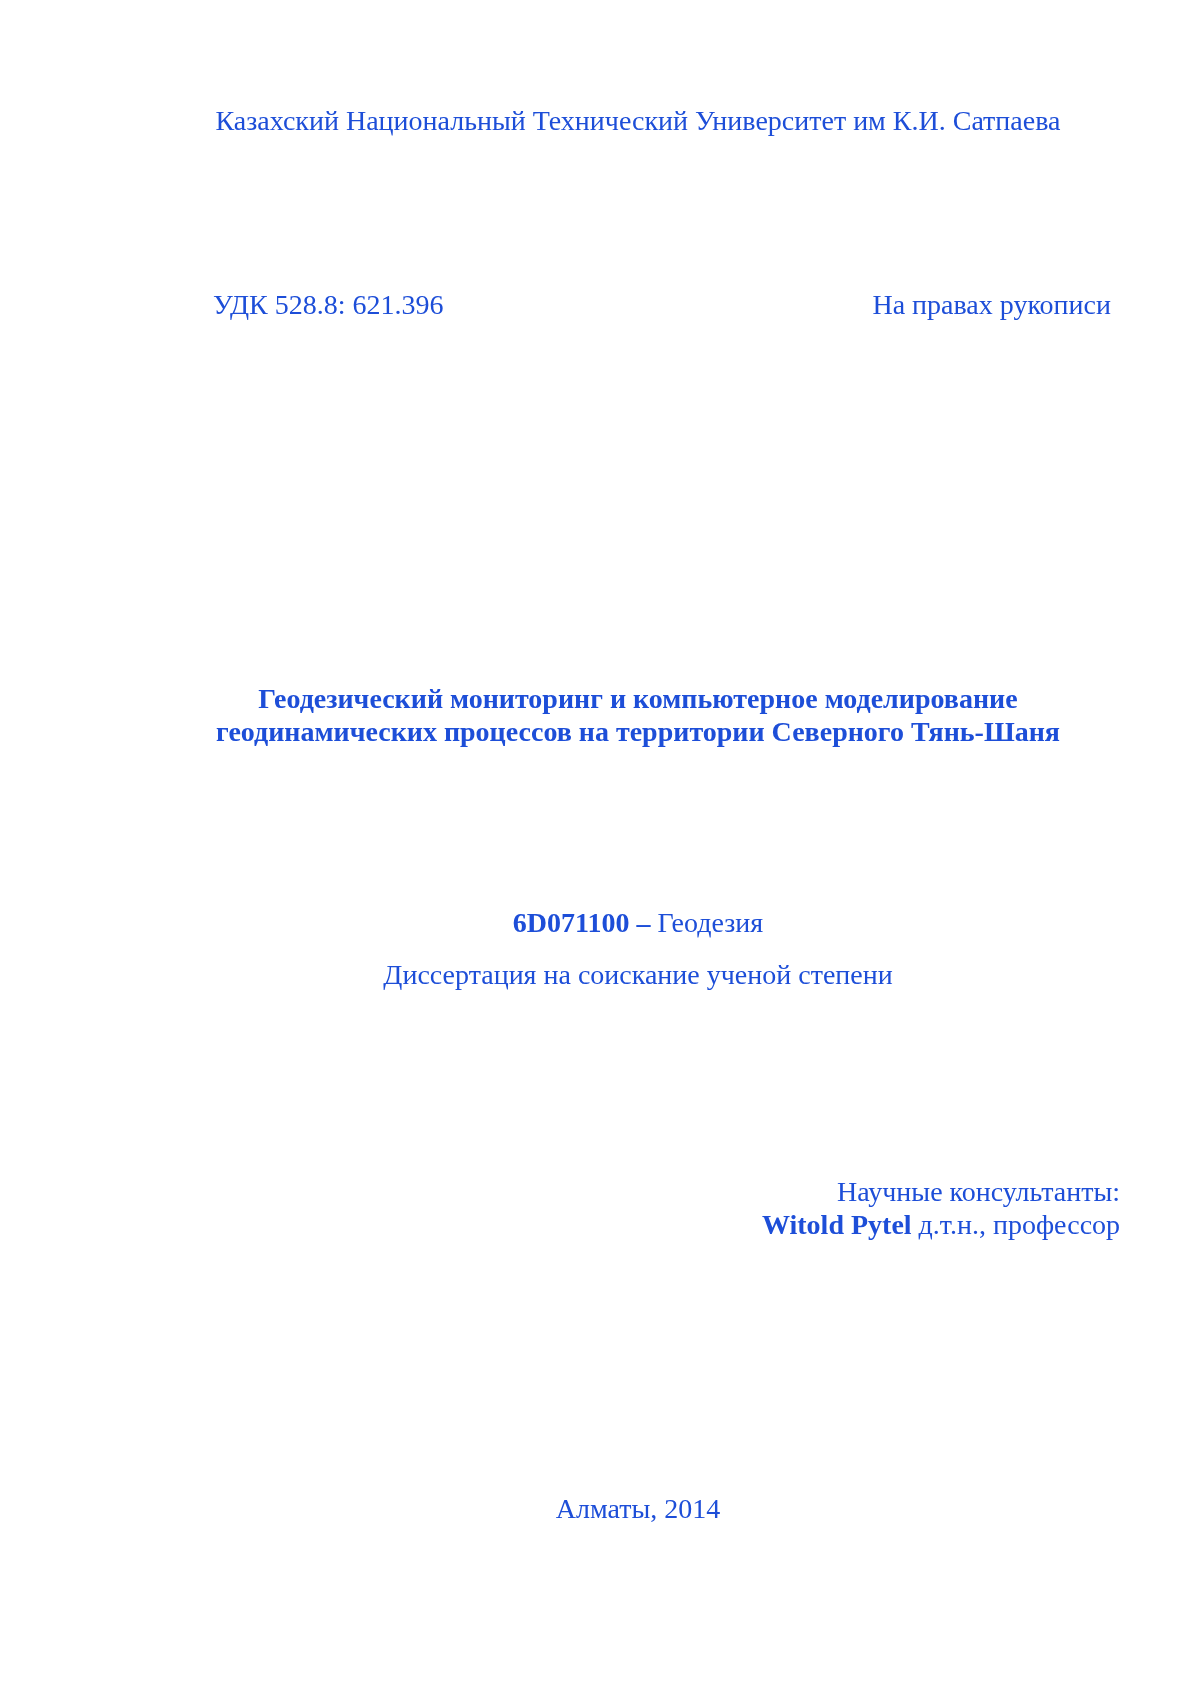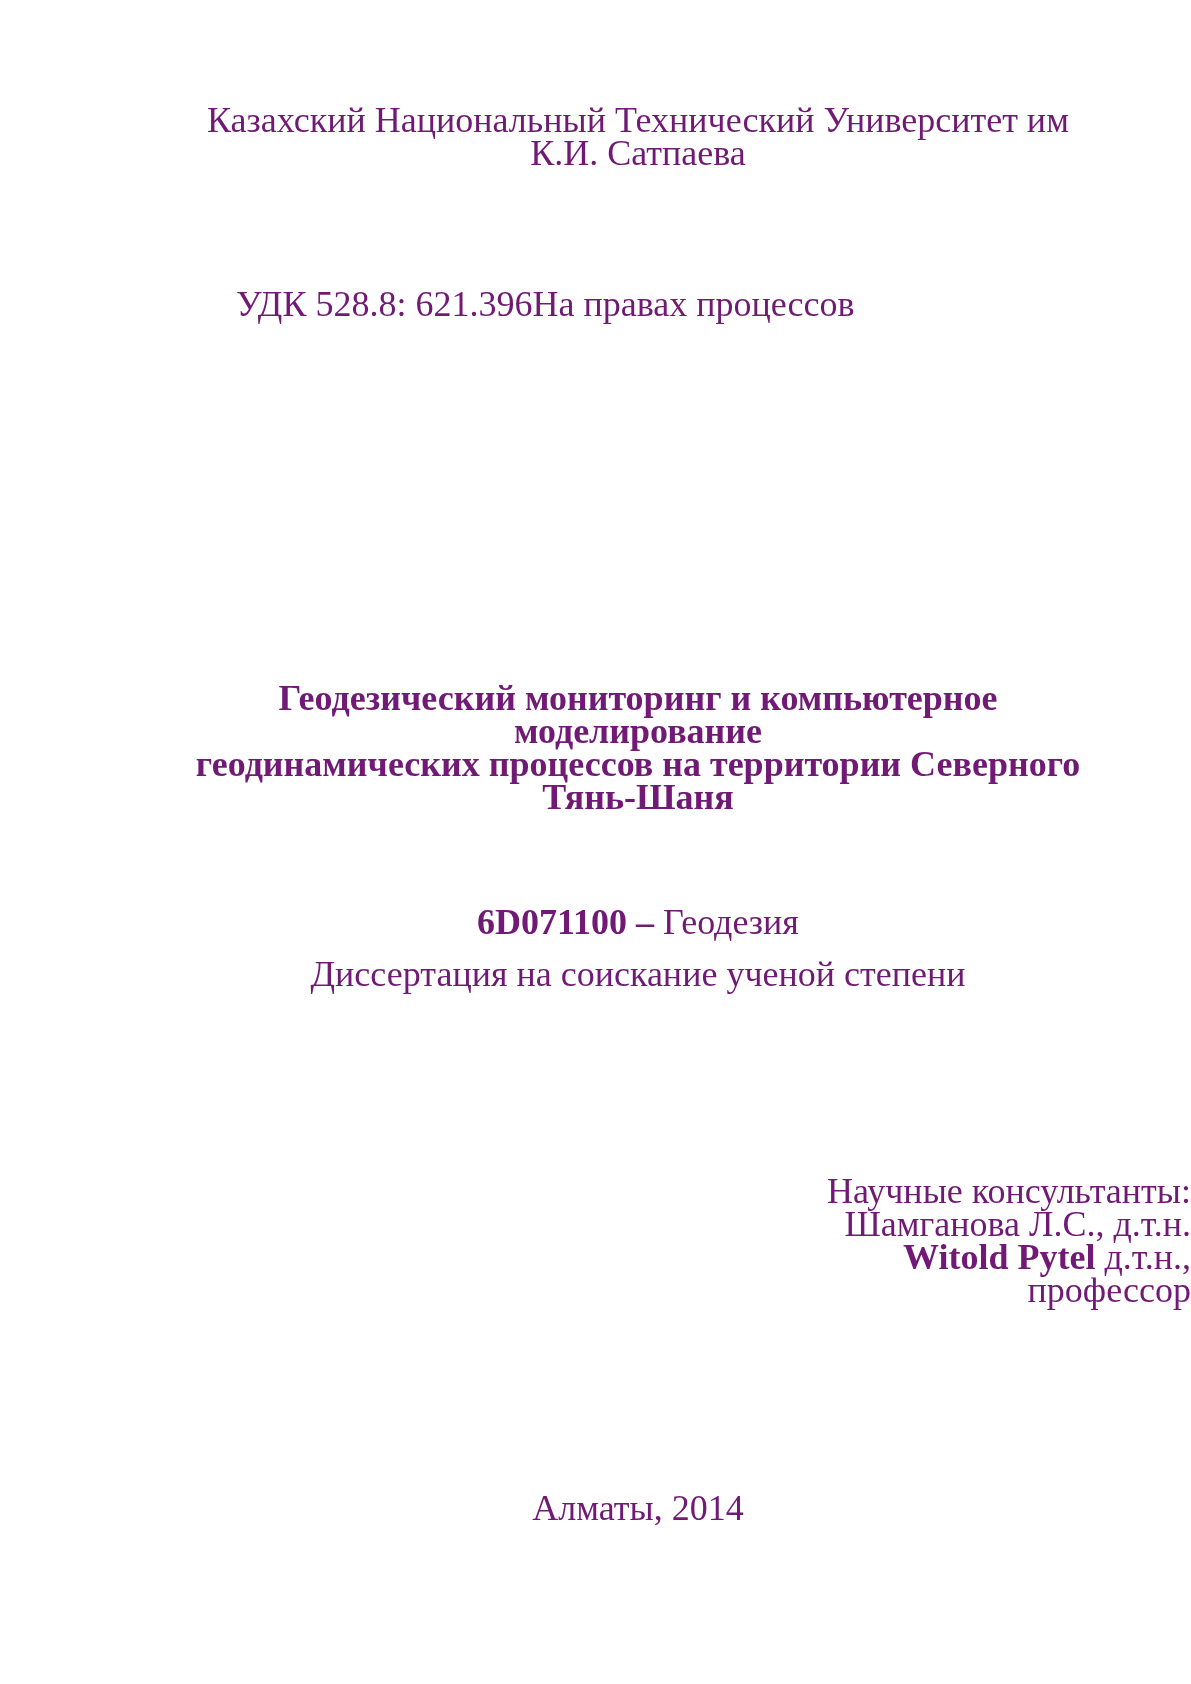--- a/index.html
+++ b/index.html
@@ -5,76 +5,76 @@
   html, body {
     margin: 0;
     padding: 0;
     background: #ffffff;
   }
   .page {
     position: relative;
     width: 1191px;
     height: 1684px;
     background: #ffffff;
-    color: #701a75;
+    color: #1d4ed8;
     font-family: "Liberation Serif", "DejaVu Serif", serif;
-    font-size: 36px;
+    font-size: 28px;
     line-height: 33px;
     overflow: hidden;
   }
   .abs { position: absolute; }
   .centered {
     left: 170px;
     width: 936px; 
     text-align: center;
   }
   .bold { font-weight: bold; }
   [data-bind] { white-space: pre-wrap; }
   .udk-row {
-    left: 236px;
+    left: 213px;
     width: 898px; 
     display: flex;
+    justify-content: space-between;
   }
   .consultants {
     left: 750px;
     top: 1175px;
     text-align: right;
   }
   .consultant-shift { padding-left: 12px; }
   .sans { font-family: "Liberation Sans", sans-serif; }
 </style>
 </head>
 <body>
 
 <div class="page">
 
   <div class="abs centered" style="top:104px" data-bind="page.university">Казахский Национальный Технический Университет им К.И. Сатпаева</div>
 
   <div class="abs udk-row" style="top:288px">
     <span data-bind="page.udk">УДК 528.8: 621.396</span>
-    <span data-bind="page.manuscript_note">На правах процессов</span>
+    <span data-bind="page.manuscript_note">На правах рукописи</span>
   </div>
 
 
   <div class="abs centered bold" style="top:682px">
     <div data-bind="page.title_line1">Геодезический мониторинг и компьютерное моделирование</div>
     <div data-bind="page.title_line2">геодинамических процессов на территории Северного Тянь-Шаня</div>
   </div>
 
   <div class="abs centered" style="top:906px">
     <span class="bold" data-bind="page.specialty_code">6D071100 –</span><span data-bind="page.specialty_name"> Геодезия</span>
   </div>
 
   <div class="abs centered" style="top:958px">
     <div data-bind="page.dissertation_line1">Диссертация на соискание ученой степени</div>
   </div>
 
   <div class="abs consultants">
     <div data-bind="page.consultants_heading">Научные консультанты:</div>
-    <div data-bind="page.consultant1">Шамганова Л.С., д.т.н.</div>
     <div class="consultant-shift">
       <span class="bold" data-bind="page.consultant2_name">Witold Pytel</span><span data-bind="page.consultant2_titles"> д.т.н., профессор</span>
     </div>
   </div>
 
   <div class="abs centered" style="top:1492px">
     <div data-bind="page.city_year">Алматы, 2014</div>
   </div>
 
 </div>

